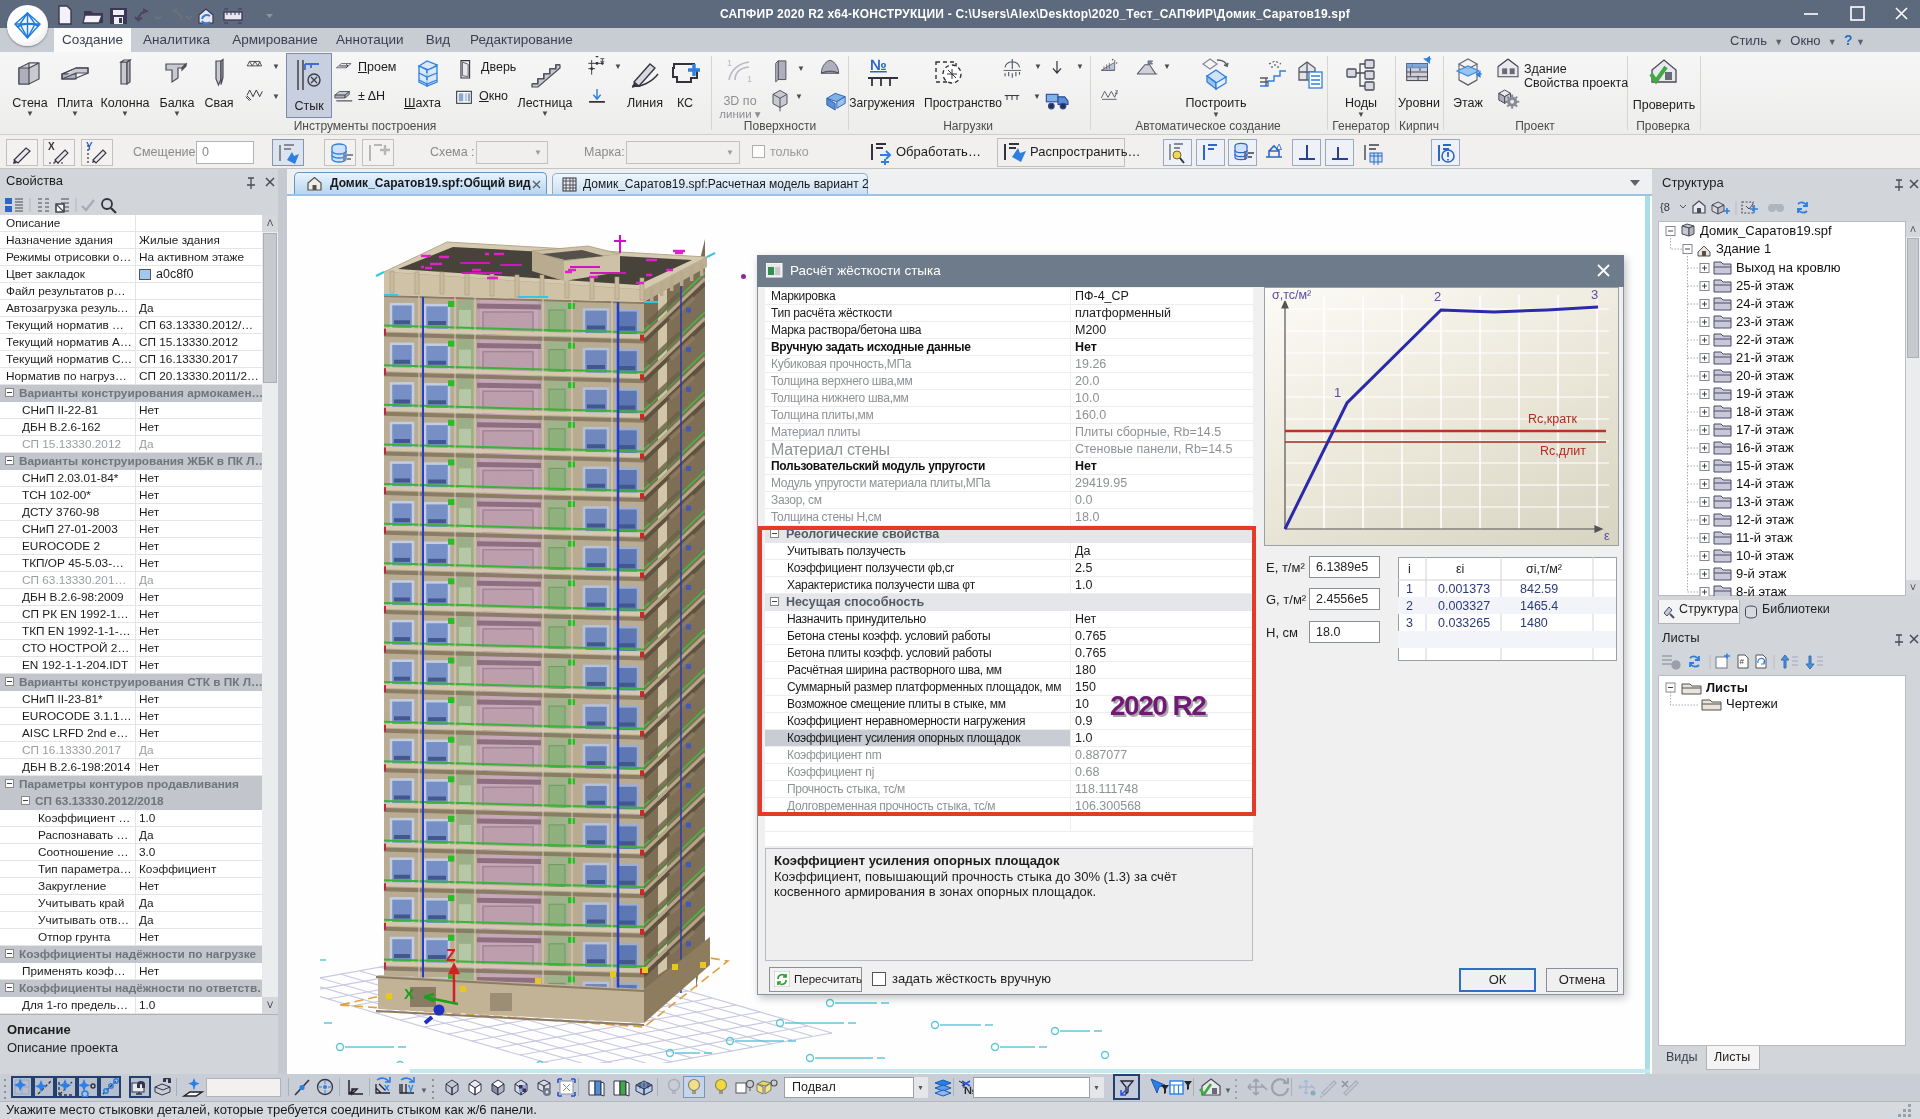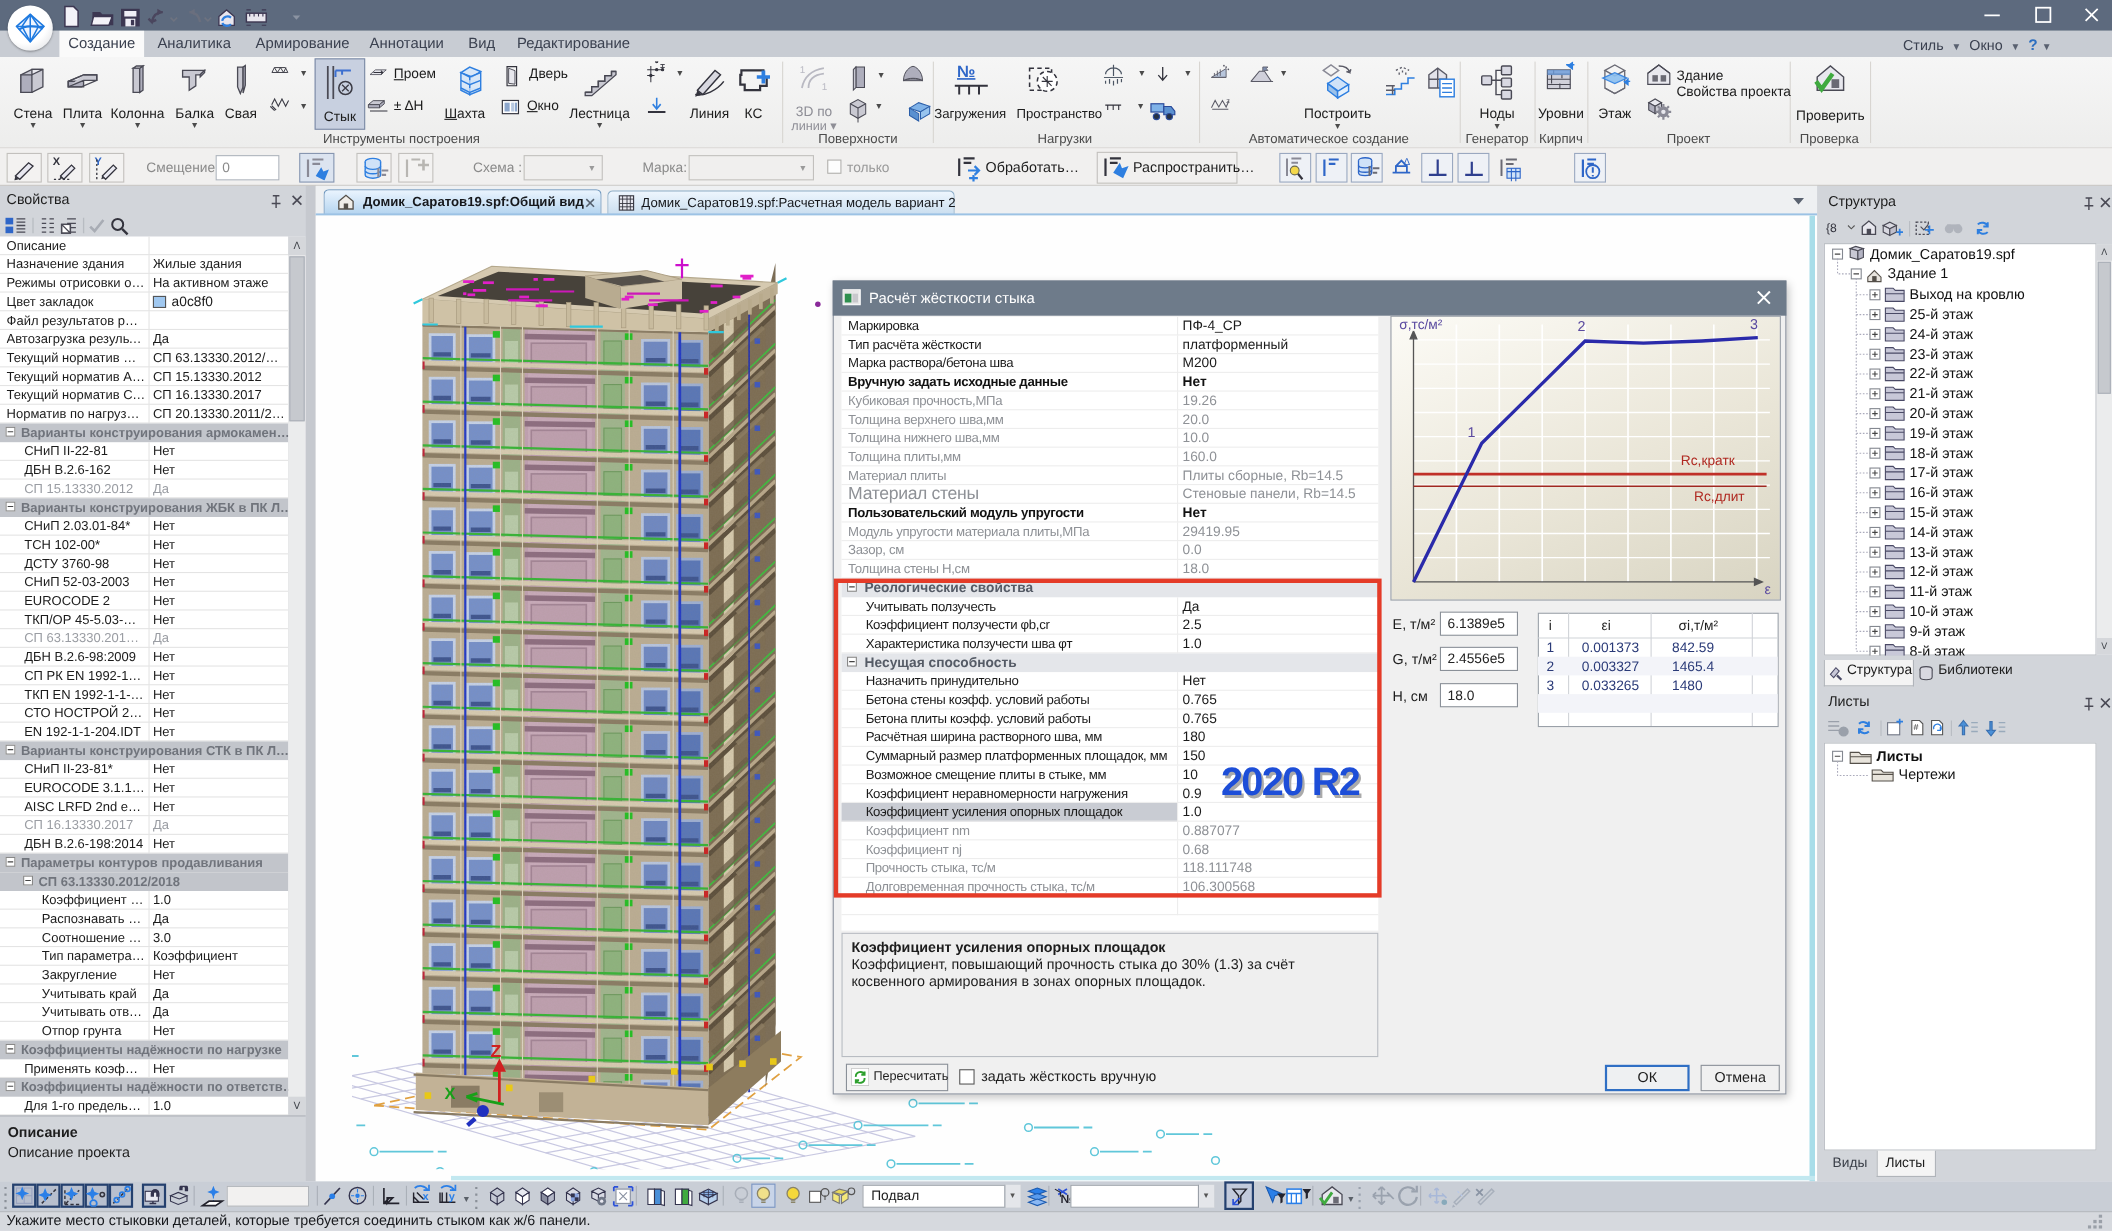--- a/index.html
+++ b/index.html
@@ -3,20 +3,21 @@
 <style>
 *{margin:0;padding:0;box-sizing:border-box;}
 body{font-family:"Liberation Sans",sans-serif;}
 #root{position:relative;width:1920px;height:1119px;overflow:hidden;background:#fff;font-family:"Liberation Sans",sans-serif;}
 .a{position:absolute;}
 svg{display:block;}
 </style></head><body>
 <div id="root">
 
 <div class="a" style="left:0px;top:0px;width:1920px;height:28px;background:#5d6a7e;"></div>
+<div class="a" style="left:0px;top:0px;width:1920px;height:28px;text-align:center;line-height:28px;color:#fff;font-size:12px;font-weight:bold;letter-spacing:.2px;padding-left:150px;">САПФИР 2020 R2 x64-КОНСТРУКЦИИ - C:\Users\Alex\Desktop\2020_Тест_САПФИР\Домик_Саратов19.spf</div>
 
 <svg class="a" style="left:1796px;top:0px" width="120" height="28">
  <line x1="8" y1="14" x2="22" y2="14" stroke="#fff" stroke-width="1.6"></line>
  <rect x="55" y="7" width="13" height="13" fill="none" stroke="#fff" stroke-width="1.6"></rect>
  <path d="M100 8 L111 19 M111 8 L100 19" stroke="#fff" stroke-width="1.6"></path>
 </svg>
 
 <svg class="a" style="left:52px;top:3px" width="250" height="24">
 
  <path d="M7 3 h8 l4 4 v14 h-12 z" fill="#f3f2f8" stroke="#3c3752" stroke-width="1.4"></path>
@@ -556,21 +557,21 @@
 <div class="a" style="left:0px;top:503px;width:262px;height:1px;background:#e4e4e4;"></div>
 <div class="a" style="left:135px;top:487px;width:1px;height:17px;background:#e4e4e4;"></div>
 <div class="a" style="left:22px;top:487px;width:110px;height:17px;line-height:17px;font-size:11.8px;color:#1b1b1b;white-space:nowrap;overflow:hidden;text-overflow:ellipsis;">ТСН 102-00*</div>
 <div class="a" style="left:139px;top:487px;width:120px;height:17px;line-height:17px;font-size:11.8px;color:#1b1b1b;white-space:nowrap;overflow:hidden;text-overflow:ellipsis;">Нет</div>
 <div class="a" style="left:0px;top:520px;width:262px;height:1px;background:#e4e4e4;"></div>
 <div class="a" style="left:135px;top:504px;width:1px;height:17px;background:#e4e4e4;"></div>
 <div class="a" style="left:22px;top:504px;width:110px;height:17px;line-height:17px;font-size:11.8px;color:#1b1b1b;white-space:nowrap;overflow:hidden;text-overflow:ellipsis;">ДСТУ 3760-98</div>
 <div class="a" style="left:139px;top:504px;width:120px;height:17px;line-height:17px;font-size:11.8px;color:#1b1b1b;white-space:nowrap;overflow:hidden;text-overflow:ellipsis;">Нет</div>
 <div class="a" style="left:0px;top:537px;width:262px;height:1px;background:#e4e4e4;"></div>
 <div class="a" style="left:135px;top:521px;width:1px;height:17px;background:#e4e4e4;"></div>
-<div class="a" style="left:22px;top:521px;width:110px;height:17px;line-height:17px;font-size:11.8px;color:#1b1b1b;white-space:nowrap;overflow:hidden;text-overflow:ellipsis;">СНиП 52-03-2003</div>
+<div class="a" style="left:22px;top:521px;width:110px;height:17px;line-height:17px;font-size:11.8px;color:#1b1b1b;white-space:nowrap;overflow:hidden;text-overflow:ellipsis;">СНиП 27-01-2003</div>
 <div class="a" style="left:139px;top:521px;width:120px;height:17px;line-height:17px;font-size:11.8px;color:#1b1b1b;white-space:nowrap;overflow:hidden;text-overflow:ellipsis;">Нет</div>
 <div class="a" style="left:0px;top:554px;width:262px;height:1px;background:#e4e4e4;"></div>
 <div class="a" style="left:135px;top:538px;width:1px;height:17px;background:#e4e4e4;"></div>
 <div class="a" style="left:22px;top:538px;width:110px;height:17px;line-height:17px;font-size:11.8px;color:#1b1b1b;white-space:nowrap;overflow:hidden;text-overflow:ellipsis;">EUROCODE 2</div>
 <div class="a" style="left:139px;top:538px;width:120px;height:17px;line-height:17px;font-size:11.8px;color:#1b1b1b;white-space:nowrap;overflow:hidden;text-overflow:ellipsis;">Нет</div>
 <div class="a" style="left:0px;top:571px;width:262px;height:1px;background:#e4e4e4;"></div>
 <div class="a" style="left:135px;top:555px;width:1px;height:17px;background:#e4e4e4;"></div>
 <div class="a" style="left:22px;top:555px;width:110px;height:17px;line-height:17px;font-size:11.8px;color:#1b1b1b;white-space:nowrap;overflow:hidden;text-overflow:ellipsis;">ТКП/ОР 45-5.03-…200</div>
 <div class="a" style="left:139px;top:555px;width:120px;height:17px;line-height:17px;font-size:11.8px;color:#1b1b1b;white-space:nowrap;overflow:hidden;text-overflow:ellipsis;">Нет</div>
 <div class="a" style="left:0px;top:588px;width:262px;height:1px;background:#e4e4e4;"></div>
@@ -1501,21 +1502,21 @@
 <div class="a" style="left:765px;top:797px;width:488px;height:1px;background:#ededed;"></div>
 <div class="a" style="left:1070px;top:781px;width:1px;height:17px;background:#ededed;"></div>
 <div class="a" style="left:787px;top:781px;width:281px;height:17px;line-height:17px;font-size:12px;letter-spacing:-0.3px;color:#8e9196;font-weight:normal;white-space:nowrap;overflow:hidden;">Прочность стыка, тс/м</div>
 <div class="a" style="left:1075px;top:781px;width:170px;height:17px;line-height:17px;font-size:12.5px;color:#8e9196;font-weight:normal;white-space:nowrap;">118.111748</div>
 <div class="a" style="left:765px;top:814px;width:488px;height:1px;background:#ededed;"></div>
 <div class="a" style="left:1070px;top:798px;width:1px;height:17px;background:#ededed;"></div>
 <div class="a" style="left:787px;top:798px;width:281px;height:17px;line-height:17px;font-size:12px;letter-spacing:-0.3px;color:#8e9196;font-weight:normal;white-space:nowrap;overflow:hidden;">Долговременная прочность стыка, тс/м</div>
 <div class="a" style="left:1075px;top:798px;width:170px;height:17px;line-height:17px;font-size:12.5px;color:#8e9196;font-weight:normal;white-space:nowrap;">106.300568</div>
 <div class="a" style="left:1070px;top:815px;width:1px;height:17px;background:#ededed;"></div>
 <div class="a" style="left:765px;top:831px;width:488px;height:1px;background:#ededed;"></div>
-<div class="a" style="left:1110px;top:690px;font-size:36px;letter-spacing:-1.5px;font-weight:bold;color:#1d4ed8;font-family:'Liberation Sans',sans-serif;text-shadow:2px 2px 0 #aaa;">2020 R2</div>
+<div class="a" style="left:1110px;top:690px;font-size:28px;letter-spacing:-1.5px;font-weight:bold;color:#701a75;font-family:'Liberation Sans',sans-serif;text-shadow:2px 2px 0 #aaa;">2020 R2</div>
 <div class="a" style="left:758px;top:526px;width:498px;height:290px;border:4px solid #e43b28;"></div>
 <div class="a" style="left:1264px;top:287px;width:355px;height:259px;background:linear-gradient(155deg,#fcfbf6 0%,#eae6d8 55%,#d8d4c2 100%);border:1px solid #9aa0a8;"></div>
 <svg class="a" style="left:1264px;top:287px" width="355" height="259">
       <path d="M60 8 V242" stroke="#fff" stroke-width="1.5"></path>
       <path d="M99 8 V242" stroke="#fff" stroke-width="1.5"></path>
       <path d="M138 8 V242" stroke="#fff" stroke-width="1.5"></path>
       <path d="M177 8 V242" stroke="#fff" stroke-width="1.5"></path>
       <path d="M216 8 V242" stroke="#fff" stroke-width="1.5"></path>
       <path d="M255 8 V242" stroke="#fff" stroke-width="1.5"></path>
       <path d="M294 8 V242" stroke="#fff" stroke-width="1.5"></path>

